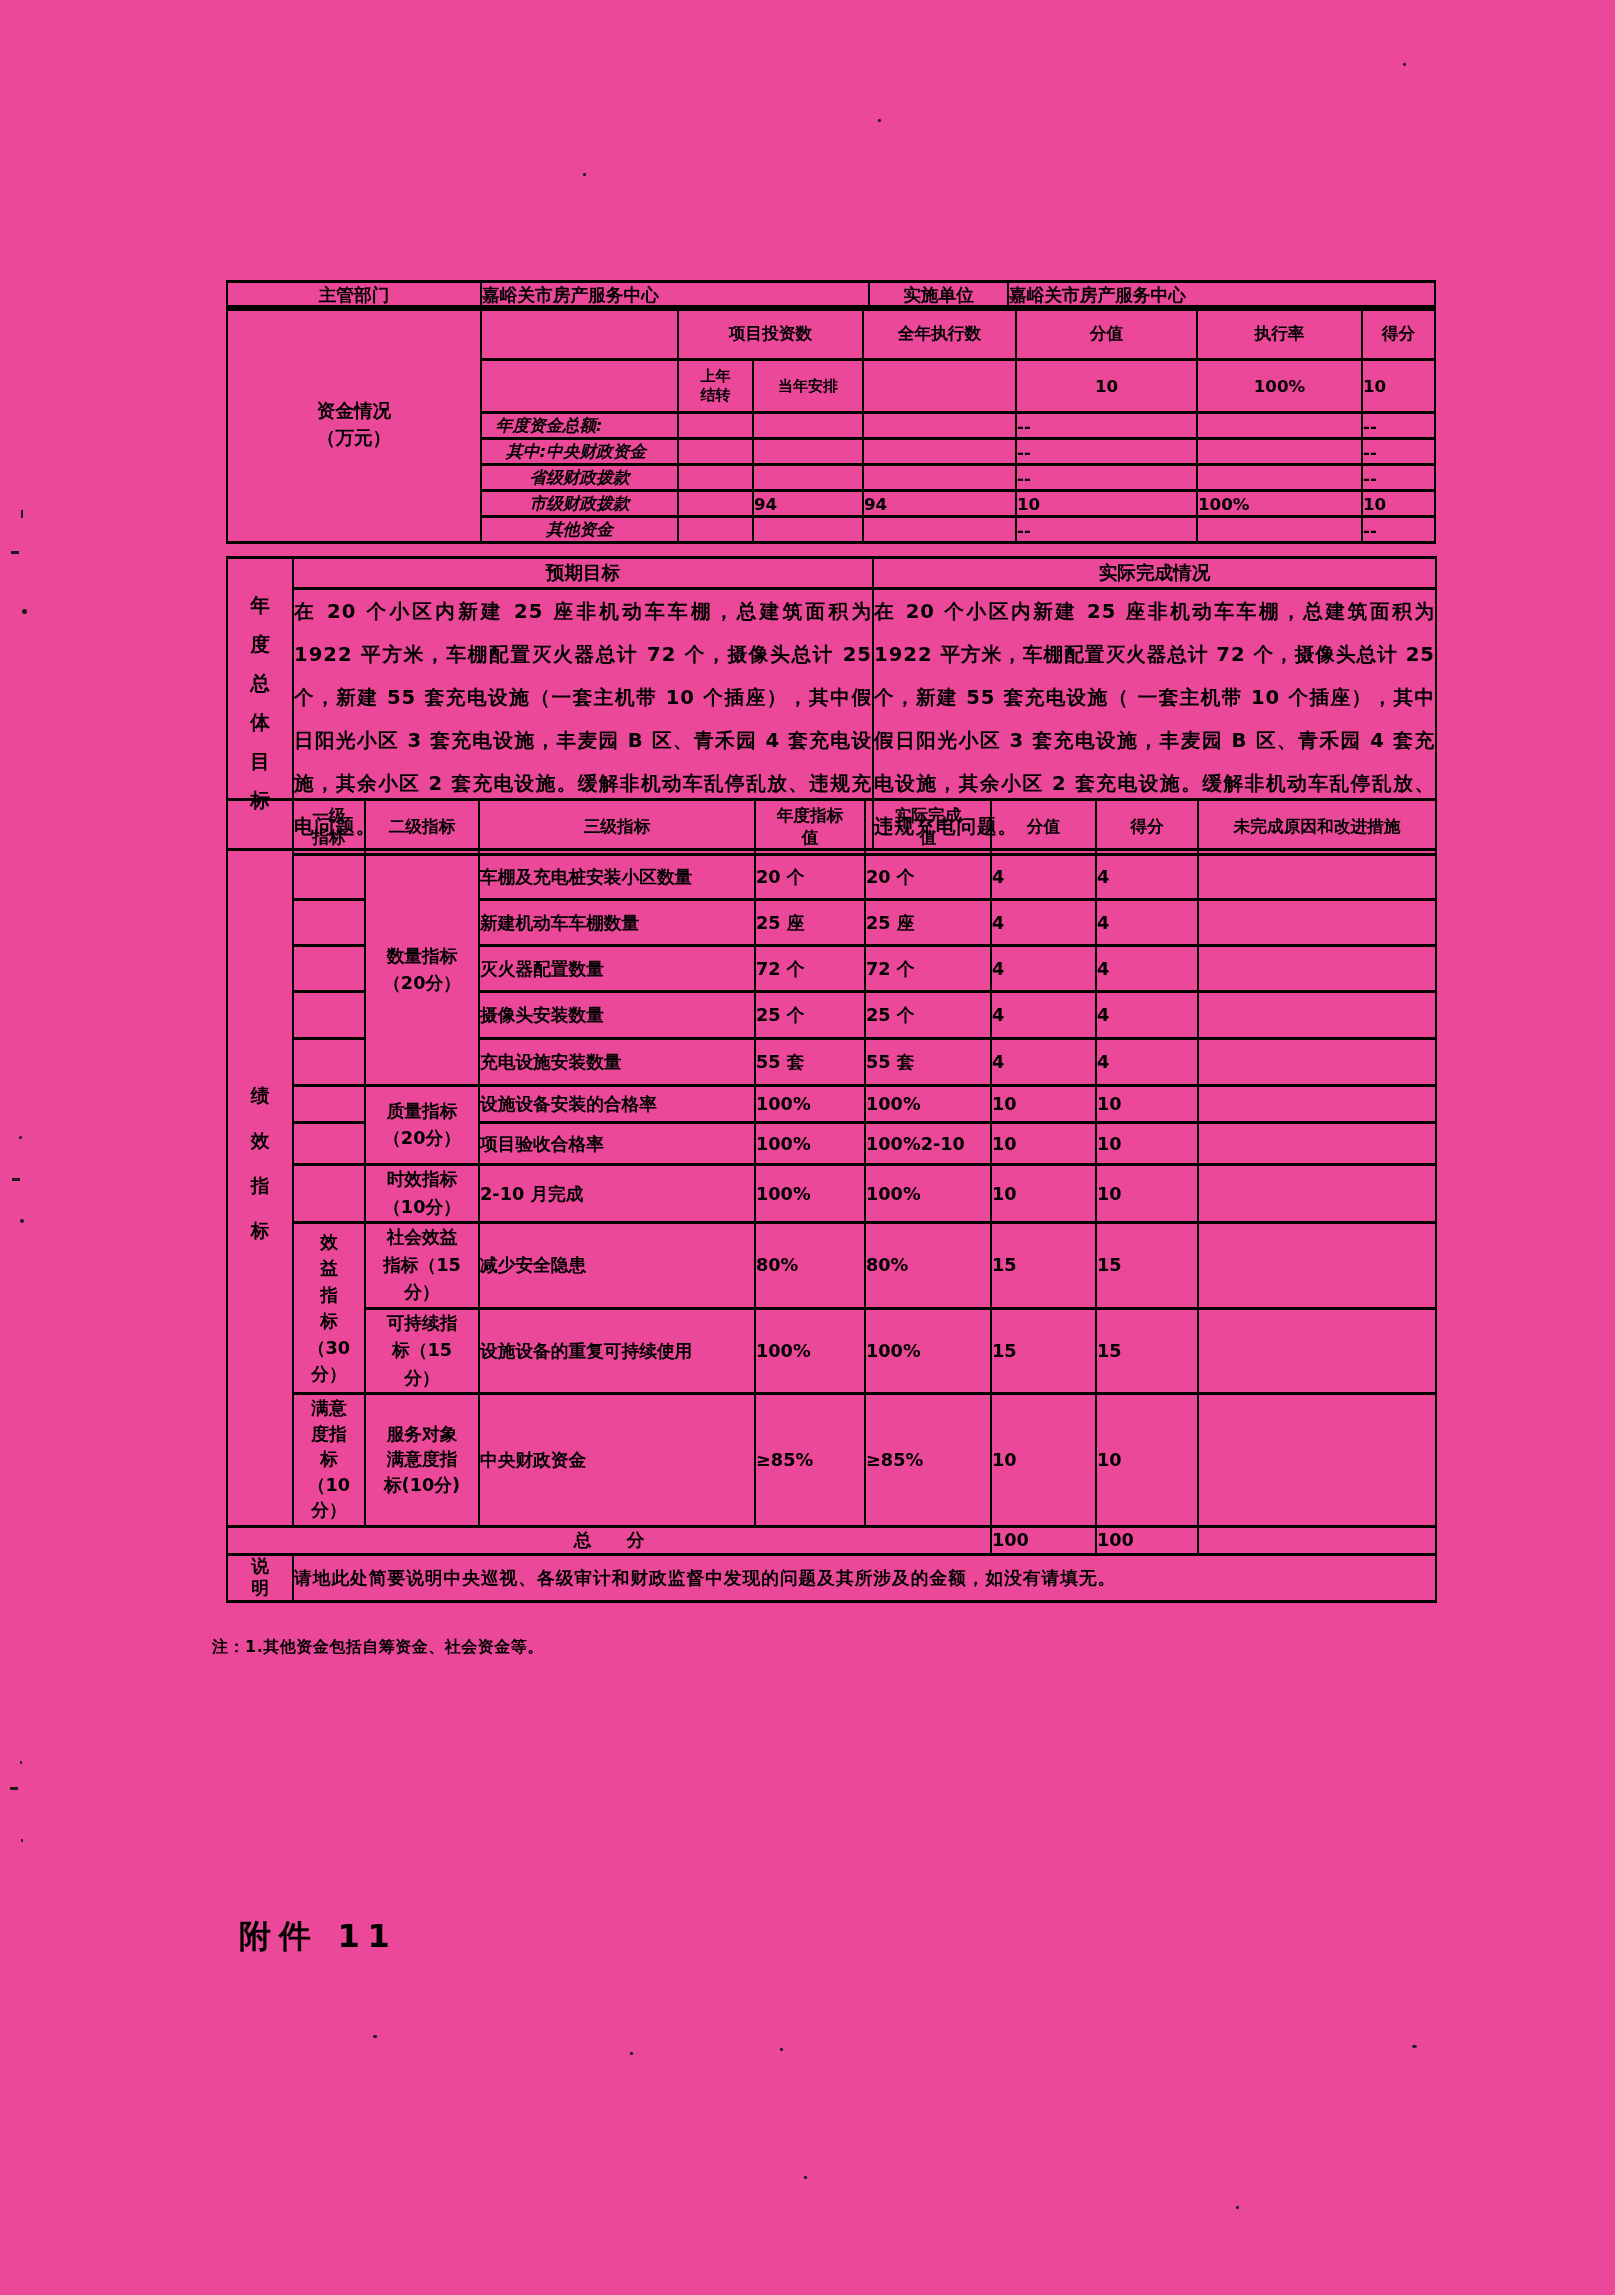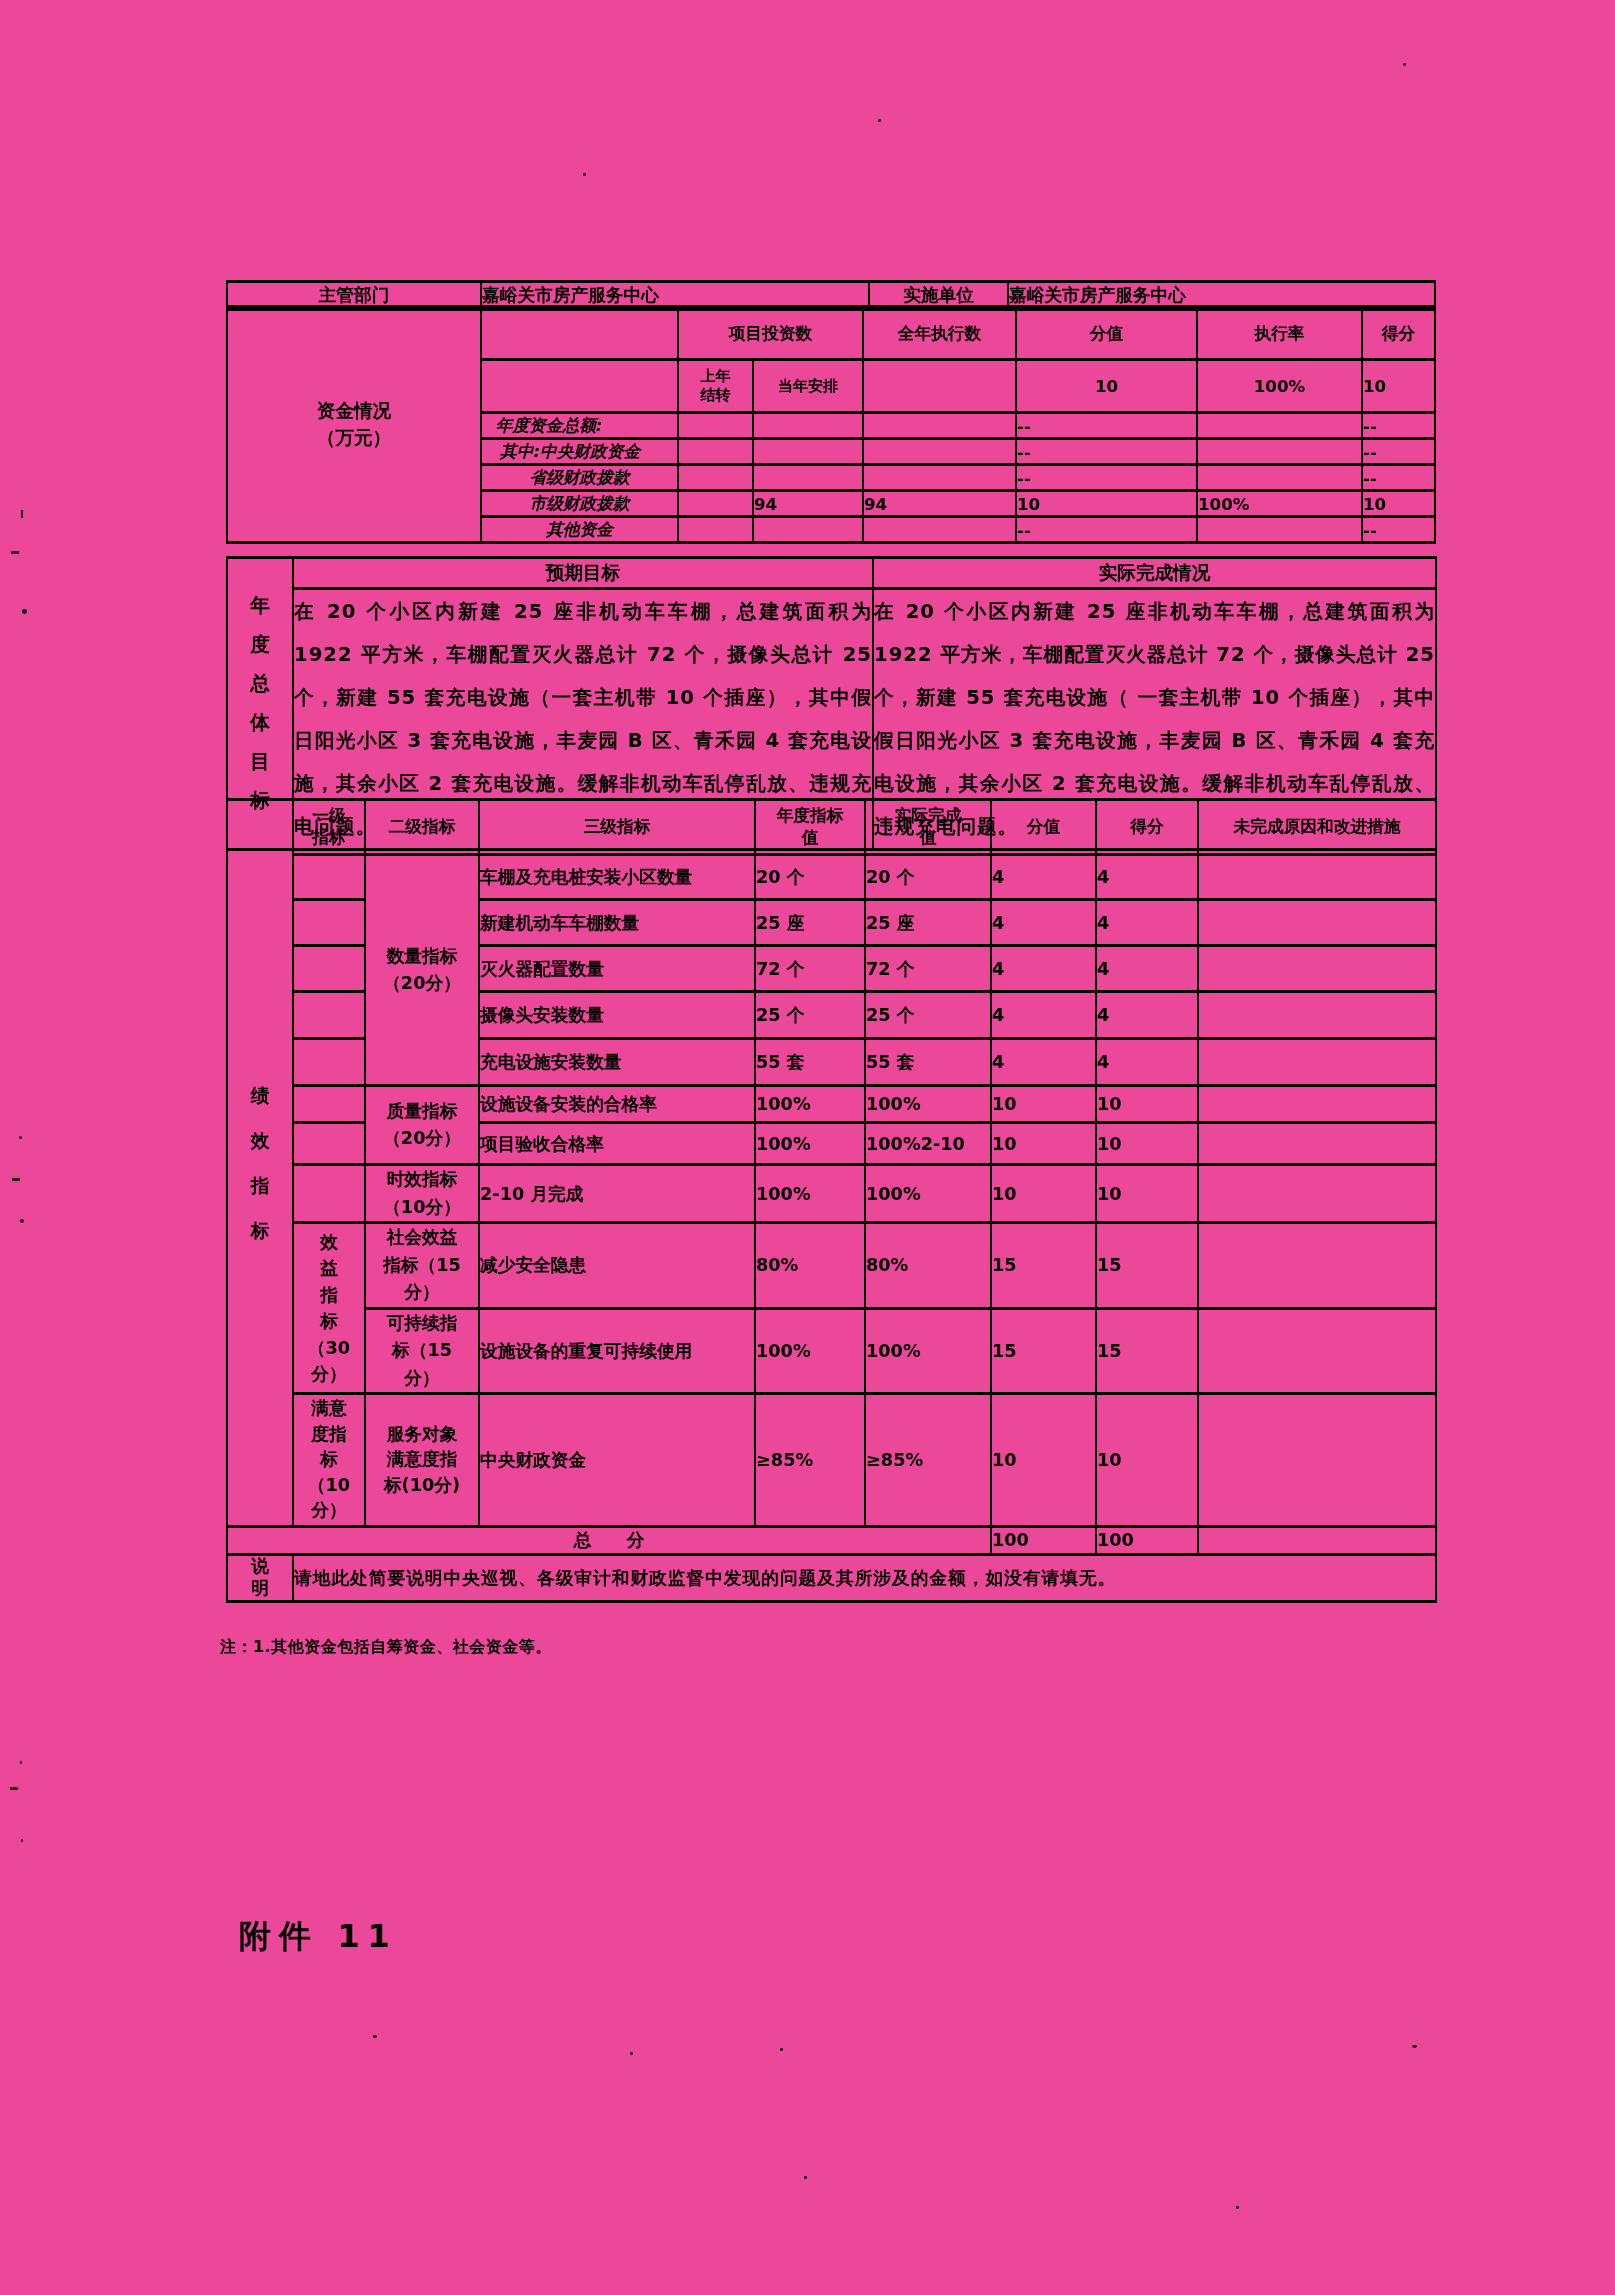--- a/index.html
+++ b/index.html
@@ -27,21 +27,21 @@
   .t3 .hd{font-size:18.6px;height:27.5px;}
   .goaltext{font-size:19.6px;line-height:43px;letter-spacing:1px;text-align:justify;
             vertical-align:top;padding:7.8px 19.6px 0 19.6px;}
   .vlabel{font-size:19.6px;line-height:39px;text-align:center;}
   
   .t4{top:798px;width:1209px;font-size:17.7px;}
   .t4 .hd{font-size:16.7px;line-height:21.6px;}
   .grp{font-size:17.7px;line-height:27.5px;text-align:center;}
   .perf{font-size:18.6px;line-height:45px;text-align:center;}
   .l3{padding-left:14.7px;}
-  .notes{position:absolute;left:220px;top:1636px;width:1361px;font-size:16px;
+  .notes{position:absolute;left:212px;top:1636px;width:1361px;font-size:16px;
          line-height:22.6px;font-weight:bold;letter-spacing:0.5px;text-align:justify;}
   .notes p{margin:0;}
   .notes p.ind{text-indent:32px;}
   .attachment{position:absolute;left:239px;top:1915px;font-size:32px;font-weight:bold;
               letter-spacing:7.8px;}
   .sp{position:absolute;background:#1a1a1a;border-radius:50%;}
   .dash{position:absolute;background:#1a1a1a;}
 </style>
 </head>
 <body>
@@ -100,21 +100,21 @@
     <tr style="height:25.5px">
       <td class="l lbl" style="padding-left:13.7px">年度资金总额:</td>
       <td></td>
       <td></td>
       <td></td>
       <td class="val">--</td>
       <td></td>
       <td class="val">--</td>
     </tr>
     <tr style="height:25.5px">
-      <td class="l lbl" style="padding-left:18px">其中:中央财政资金</td>
+      <td class="l lbl" style="padding-left:24px">其中:中央财政资金</td>
       <td></td>
       <td></td>
       <td></td>
       <td class="val">--</td>
       <td></td>
       <td class="val">--</td>
     </tr>
     <tr style="height:26px">
       <td class="c lbl">省级财政拨款</td>
       <td></td>

